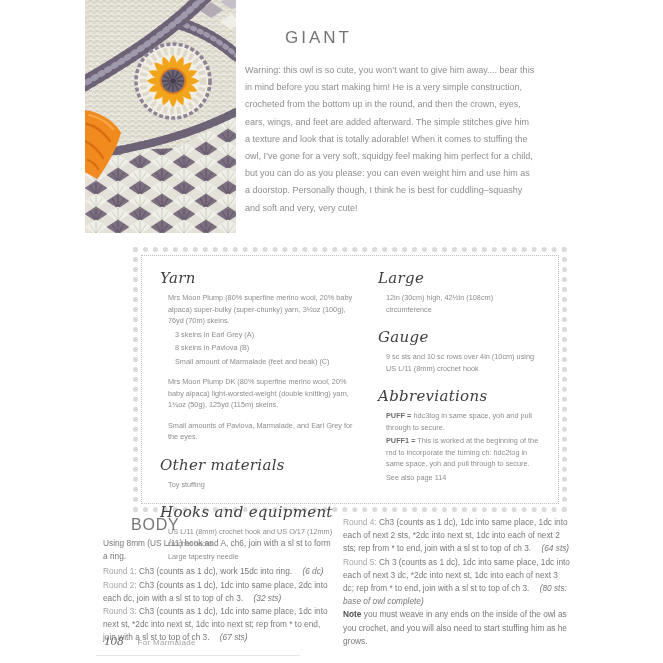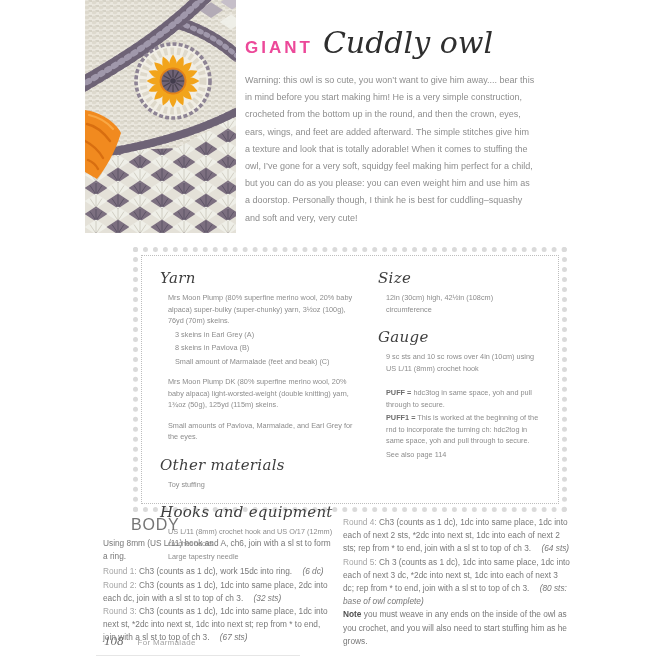--- a/index.html
+++ b/index.html
@@ -6,21 +6,21 @@
   .page{
     position:relative;width:663px;height:663px;background:#fff;overflow:hidden;
     font-family:"Liberation Sans",sans-serif;color:#8d8d8d;
   }
   
   .photo{position:absolute;left:85px;top:0;width:151px;height:233px;}
   .photo svg{display:block;}
   
   .titleblock{position:absolute;left:245px;top:28px;width:290px;}
   .title-line{display:flex;align-items:baseline;gap:10px;}
-  .title-prefix{font-size:17px;letter-spacing:3px;color:#ec4899;font-weight:700;}
+  .title-prefix{font-size:17px;letter-spacing:3px;color:#737373;font-weight:400;margin-left:40px;}
   .title-script{font-family:"DejaVu Serif",serif;font-style:italic;font-size:30px;color:#2e2e2e;line-height:1;}
   .intro{margin-top:14px;font-size:9px;line-height:17.2px;color:#8e8e8e;}
   
   .matbox{position:absolute;left:133px;top:247px;width:434px;height:265px;box-sizing:border-box;
     border:5px dotted #dadada;padding:3px;}
   .matbox-inner{box-sizing:border-box;height:100%;border:1px dotted #bdbdbd;padding:13px 18px 8px 18px;
     display:flex;gap:22px;justify-content:space-between;}
   .col-l{width:196px;flex:none;}
   .col-r{flex:1;min-width:0;}
   .script{font-family:"DejaVu Serif",serif;font-style:italic;font-weight:normal;
@@ -152,21 +152,20 @@
             <use href="#ir" transform="rotate(330)"></use>
         </g>
         <circle r="2.8" fill="#423c4c"></circle>
       </g>
     </svg>
   </div>
 
   <div class="titleblock">
     <div class="title-line">
       <span class="title-prefix">GIANT</span>
-      <span class="title-script">Cuddly owl</span>
     </div>
     <p class="intro">Warning: this owl is so cute, you won’t want to give him away.... bear this in mind before you start making him! He is a very simple construction, crocheted from the bottom up in the round, and then the crown, eyes, ears, wings, and feet are added afterward. The simple stitches give him a texture and look that is totally adorable! When it comes to stuffing the owl, I’ve gone for a very soft, squidgy feel making him perfect for a child, but you can do as you please: you can even weight him and use him as a doorstop. Personally though, I think he is best for cuddling–squashy and soft and very, very cute!</p>
   </div>
 
   <div class="matbox">
     <div class="matbox-inner">
 
       <div class="col-l">
         <div class="sect">
           <h3 class="script">Yarn</h3>
@@ -183,28 +182,29 @@
         </div>
         <div class="sect">
           <h3 class="script">Hooks and equipment</h3>
           <p>US L/11 (8mm) crochet hook and US O/17 (12mm) crochet hooks</p>
           <p>Large tapestry needle</p>
         </div>
       </div>
 
       <div class="col-r">
         <div class="sect">
-          <h3 class="script">Size</h3>
+          <h3 class="script">Large</h3>
           <p>12in (30cm) high, 42½in (108cm) circumference</p>
         </div>
         <div class="sect">
           <h3 class="script">Gauge</h3>
           <p>9 sc sts and 10 sc rows over 4in (10cm) using US L/11 (8mm) crochet hook</p>
         </div>
         <div class="sect abbr">
+          <h3 class="script">Abbreviations</h3>
           <p>
             <b>PUFF =</b>
             <span>hdc3tog in same space, yoh and pull through to secure.</span>
           </p>
           <p>
             <b>PUFF1 =</b>
             <span>This is worked at the beginning of the rnd to incorporate the turning ch: hdc2tog in same space, yoh and pull through to secure.</span>
           </p>
           <p>See also page 114</p>
         </div>

